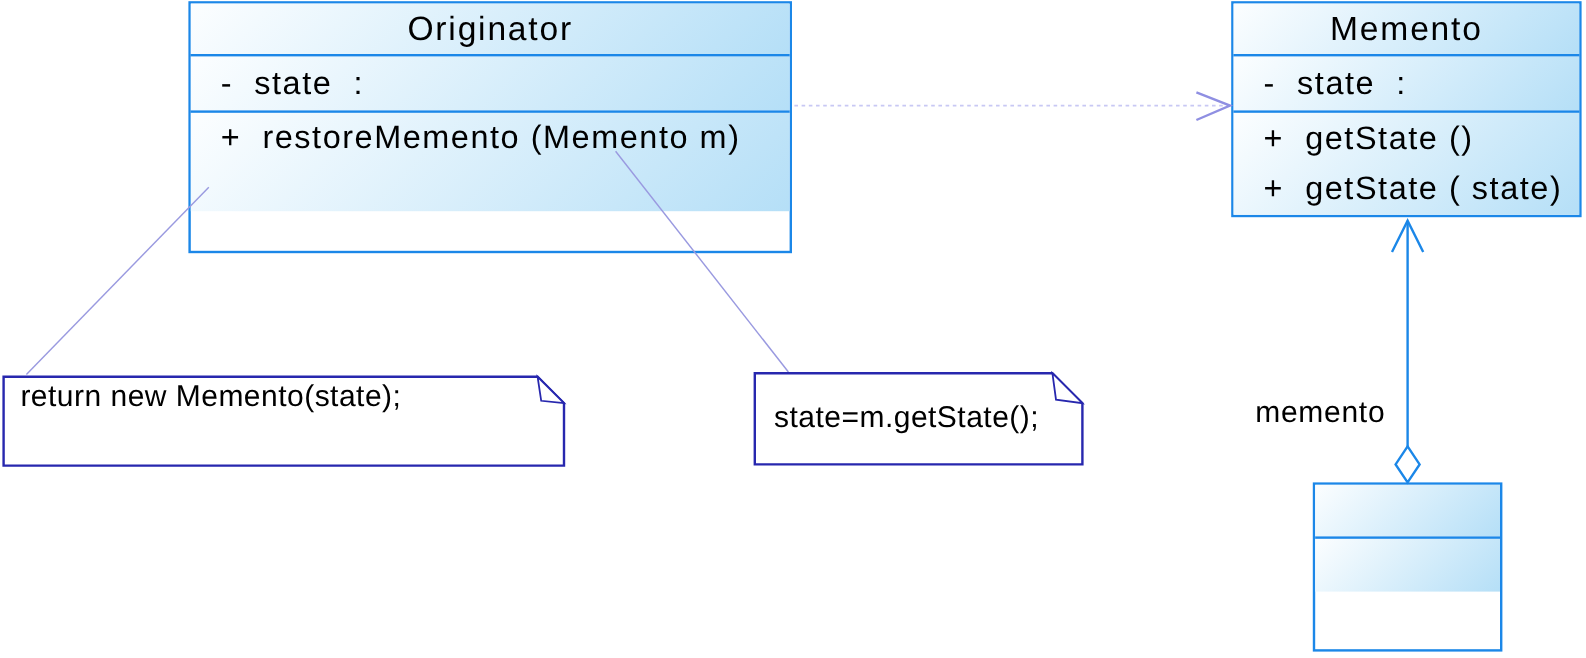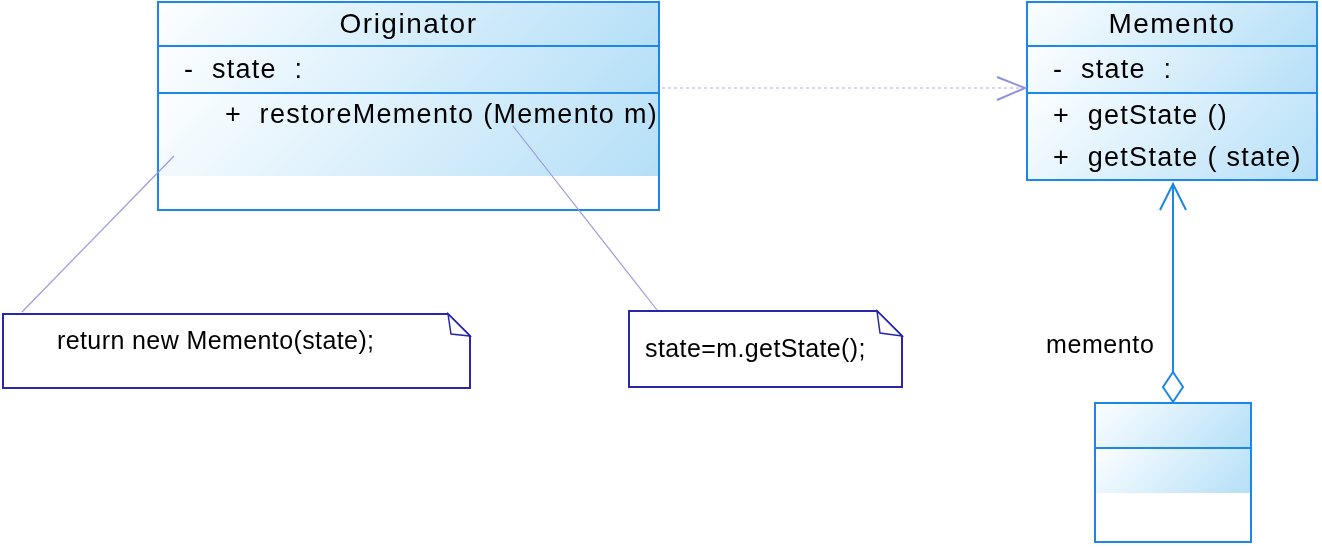--- a/index.html
+++ b/index.html
@@ -65,21 +65,21 @@
 <body>
 
 <div class="canvas">
 
   <div class="uml-class" style="left:157px; top:1px; width:503px; height:210px;">
     <div class="compartment uml-title" style="height:42px; line-height:42px;">Originator</div>
     <div class="compartment" style="height:45px;">
       <div class="member" style="line-height:45px;">-  state  :</div>
     </div>
     <div class="compartment" style="height:82px;">
-      <div class="member" style="line-height:41px;text-align:right;">+  restoreMemento (Memento m)</div>
+      <div class="member" style="line-height:41px;">+  restoreMemento (Memento m)</div>
     </div>
   </div>
 
   <div class="uml-class" style="left:1026px; top:1px; width:292px; height:180px;">
     <div class="compartment uml-title" style="height:42px; line-height:42px;">Memento</div>
     <div class="compartment" style="height:45px;">
       <div class="member" style="line-height:45px;">-  state  :</div>
     </div>
     <div class="compartment" style="height:85px;">
       <div class="member" style="line-height:42px;">+  getState ()</div>
@@ -116,18 +116,18 @@
       <polygon points="3,314 448,314 470,336 470,388 3,388" style="fill:var(--note-fill); stroke:var(--note-border); stroke-width:2"></polygon>
       <polygon points="448,314 451,334 470,336" style="fill:var(--note-fill); stroke:var(--note-border); stroke-width:1.5"></polygon>
     </g>
 
     <g>
       <polygon points="629,311 877,311 902,336 902,387 629,387" style="fill:var(--note-fill); stroke:var(--note-border); stroke-width:2"></polygon>
       <polygon points="877,311 880,333 902,336" style="fill:var(--note-fill); stroke:var(--note-border); stroke-width:1.5"></polygon>
     </g>
   </svg>
 
-  <div class="note-text" style="left:17px; top:314px; width:430px; height:52px;margin-left:40px;">return new Memento(state);</div>
+  <div class="note-text" style="left:17px; top:304px; width:430px; height:52px;">return new Memento(state);</div>
   <div class="note-text" style="left:645px; top:311px; width:245px; height:75px;">state=m.getState();</div>
 
   <div class="edge-label" style="left:1046px; top:330px;">memento</div>
 
 </div>
 
 </body></html>

